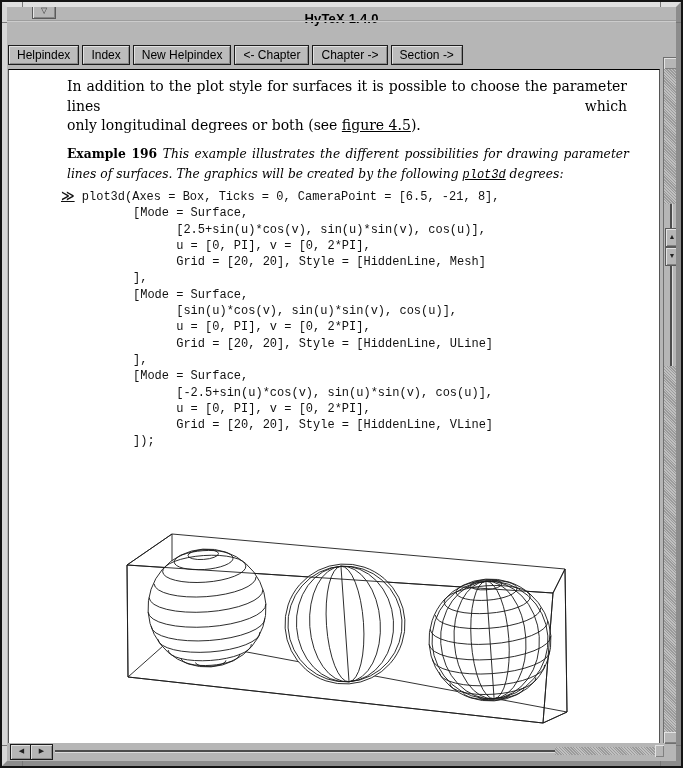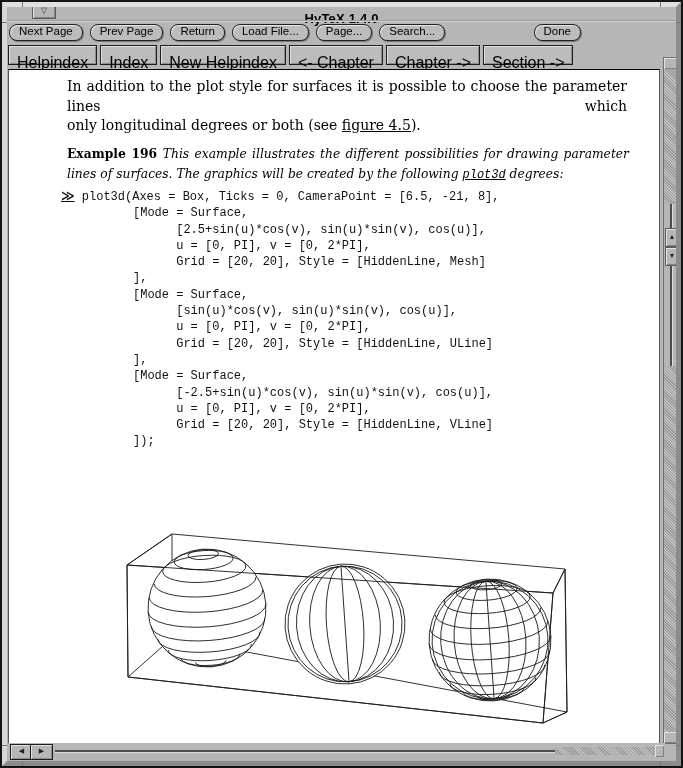--- a/index.html
+++ b/index.html
@@ -21,21 +21,21 @@
          text-align:center;font-size:8px;line-height:12px;color:#333;}
   .groove{position:absolute;left:2px;right:2px;top:20px;height:2px;
           background:linear-gradient(#878787,#e3e3e3);}
   
   .toolbar1{position:absolute;left:9px;top:24px;right:9px;height:16px;display:flex;gap:7px;align-items:center;}
   .rbtn{height:15px;border:1px solid #222;border-radius:8px;background:#bcbcbc;
         padding:0 9px;font-size:11.5px;line-height:13px;white-space:nowrap;
         box-shadow:inset 1px 1px 0 rgba(255,255,255,.6),1px 1px 0 rgba(70,70,70,.55);}
   .rbtn.done{margin-left:auto;margin-right:93px;}
   .toolbar2{position:absolute;left:8px;top:45px;height:20px;display:flex;gap:3px;align-items:stretch;}
-  .sbtn{border:1px solid #1d1d1d;background:#bcbcbc;padding:8px 8px;font-size:16px;line-height:18px;
+  .sbtn{border:1px solid #1d1d1d;background:#bcbcbc;padding:0 8px;font-size:12px;line-height:18px;
         white-space:nowrap;box-shadow:inset 1px 1px 0 rgba(255,255,255,.55),inset -1px -1px 0 rgba(90,90,90,.5);}
   
   .content{position:absolute;left:8px;top:69px;width:650px;height:673px;background:#fff;
            border-top:1px solid #000;border-bottom:1px solid #000;border-left:1px solid #555;
            border-right:1px solid #555;z-index:1;}
   .para{position:absolute;left:58px;top:7px;width:560px;
         font-family:"DejaVu Serif",serif;font-size:14px;}
   .example{position:absolute;left:58px;top:74px;width:562px;
         font-family:"DejaVu Serif",serif;font-size:12.3px;}
   .tline{line-height:19.5px;white-space:nowrap;}
@@ -79,30 +79,20 @@
 <div id="window">
 
   <div class="titlebar">
     <div class="menu-btn">
       <span>▽</span>
     </div>
     <div class="title">HyTeX 1.4.0</div>
   </div>
   <div class="groove"></div>
 
-  <div class="toolbar1">
-
-    <div class="rbtn">Next Page</div>
-      <div class="rbtn">Prev Page</div>
-      <div class="rbtn">Return</div>
-      <div class="rbtn">Load File...</div>
-      <div class="rbtn">Page...</div>
-      <div class="rbtn">Search...</div>
-      <div class="rbtn done">Done</div>
-  </div>
   <div class="toolbar2">
       <div class="sbtn">Helpindex</div>
       <div class="sbtn">Index</div>
       <div class="sbtn">New Helpindex</div>
       <div class="sbtn">&lt;- Chapter</div>
       <div class="sbtn">Chapter -&gt;</div>
       <div class="sbtn">Section -&gt;</div>
     </div>
 
   <div class="content">

